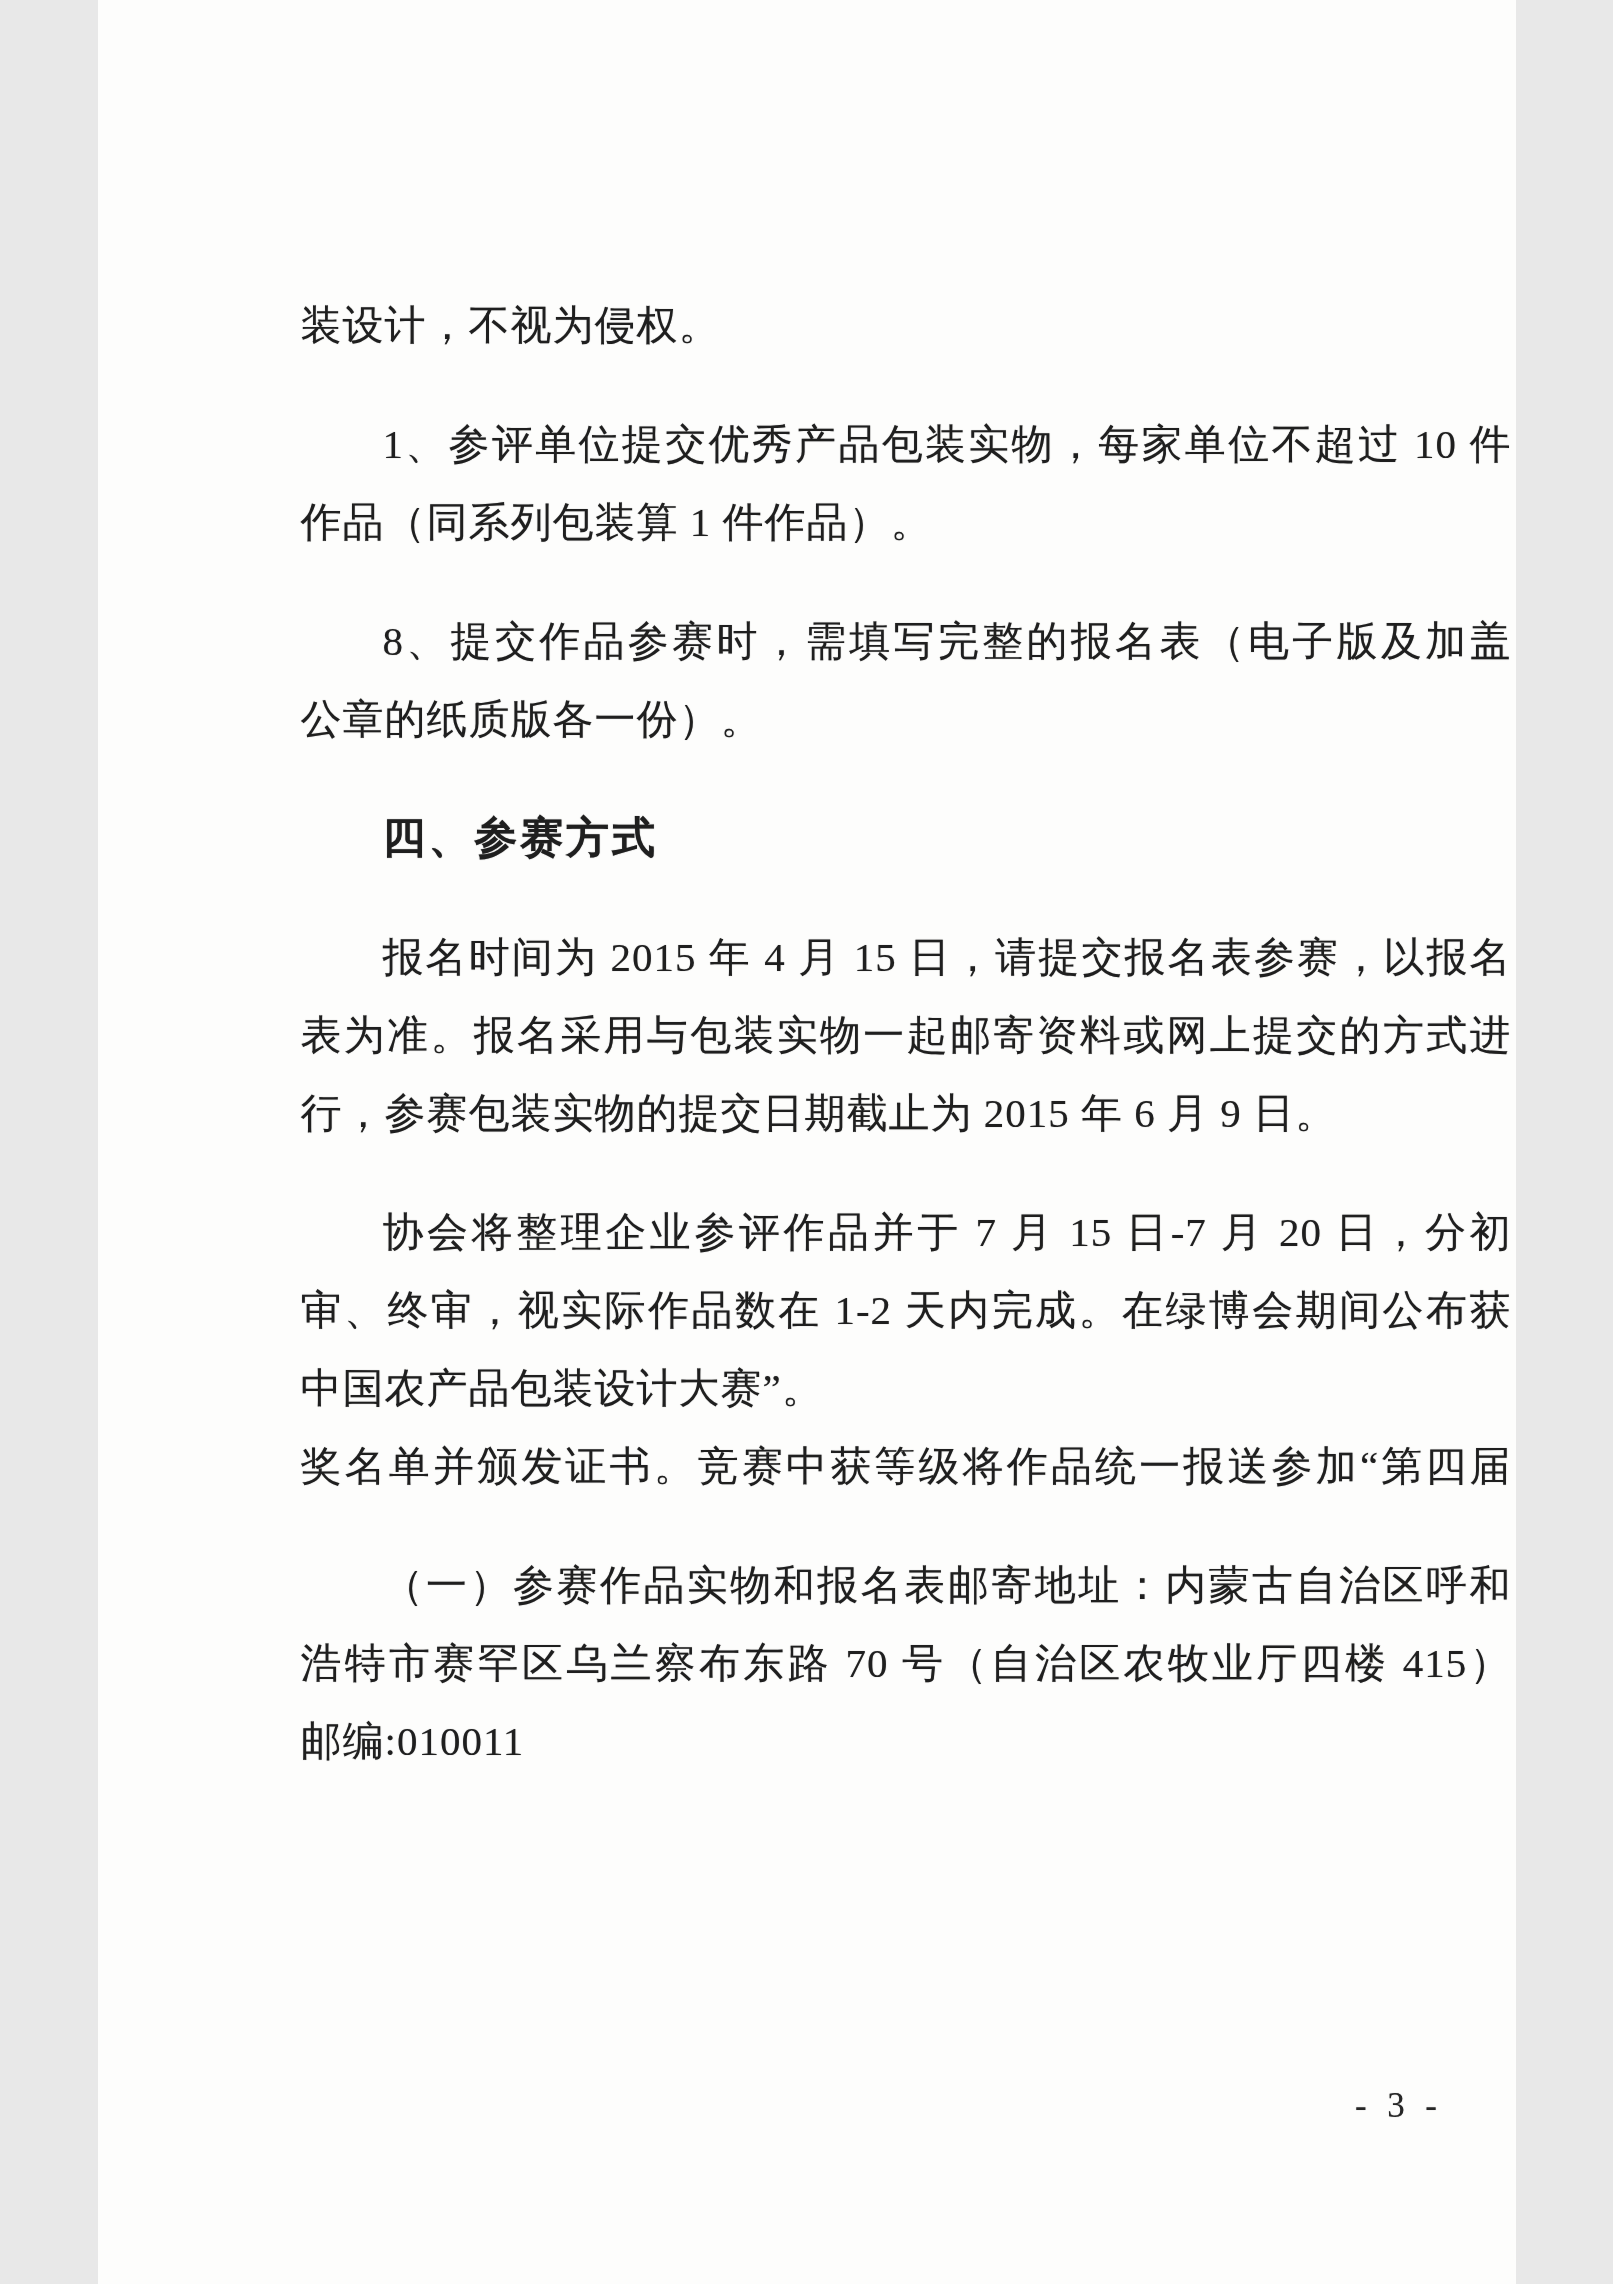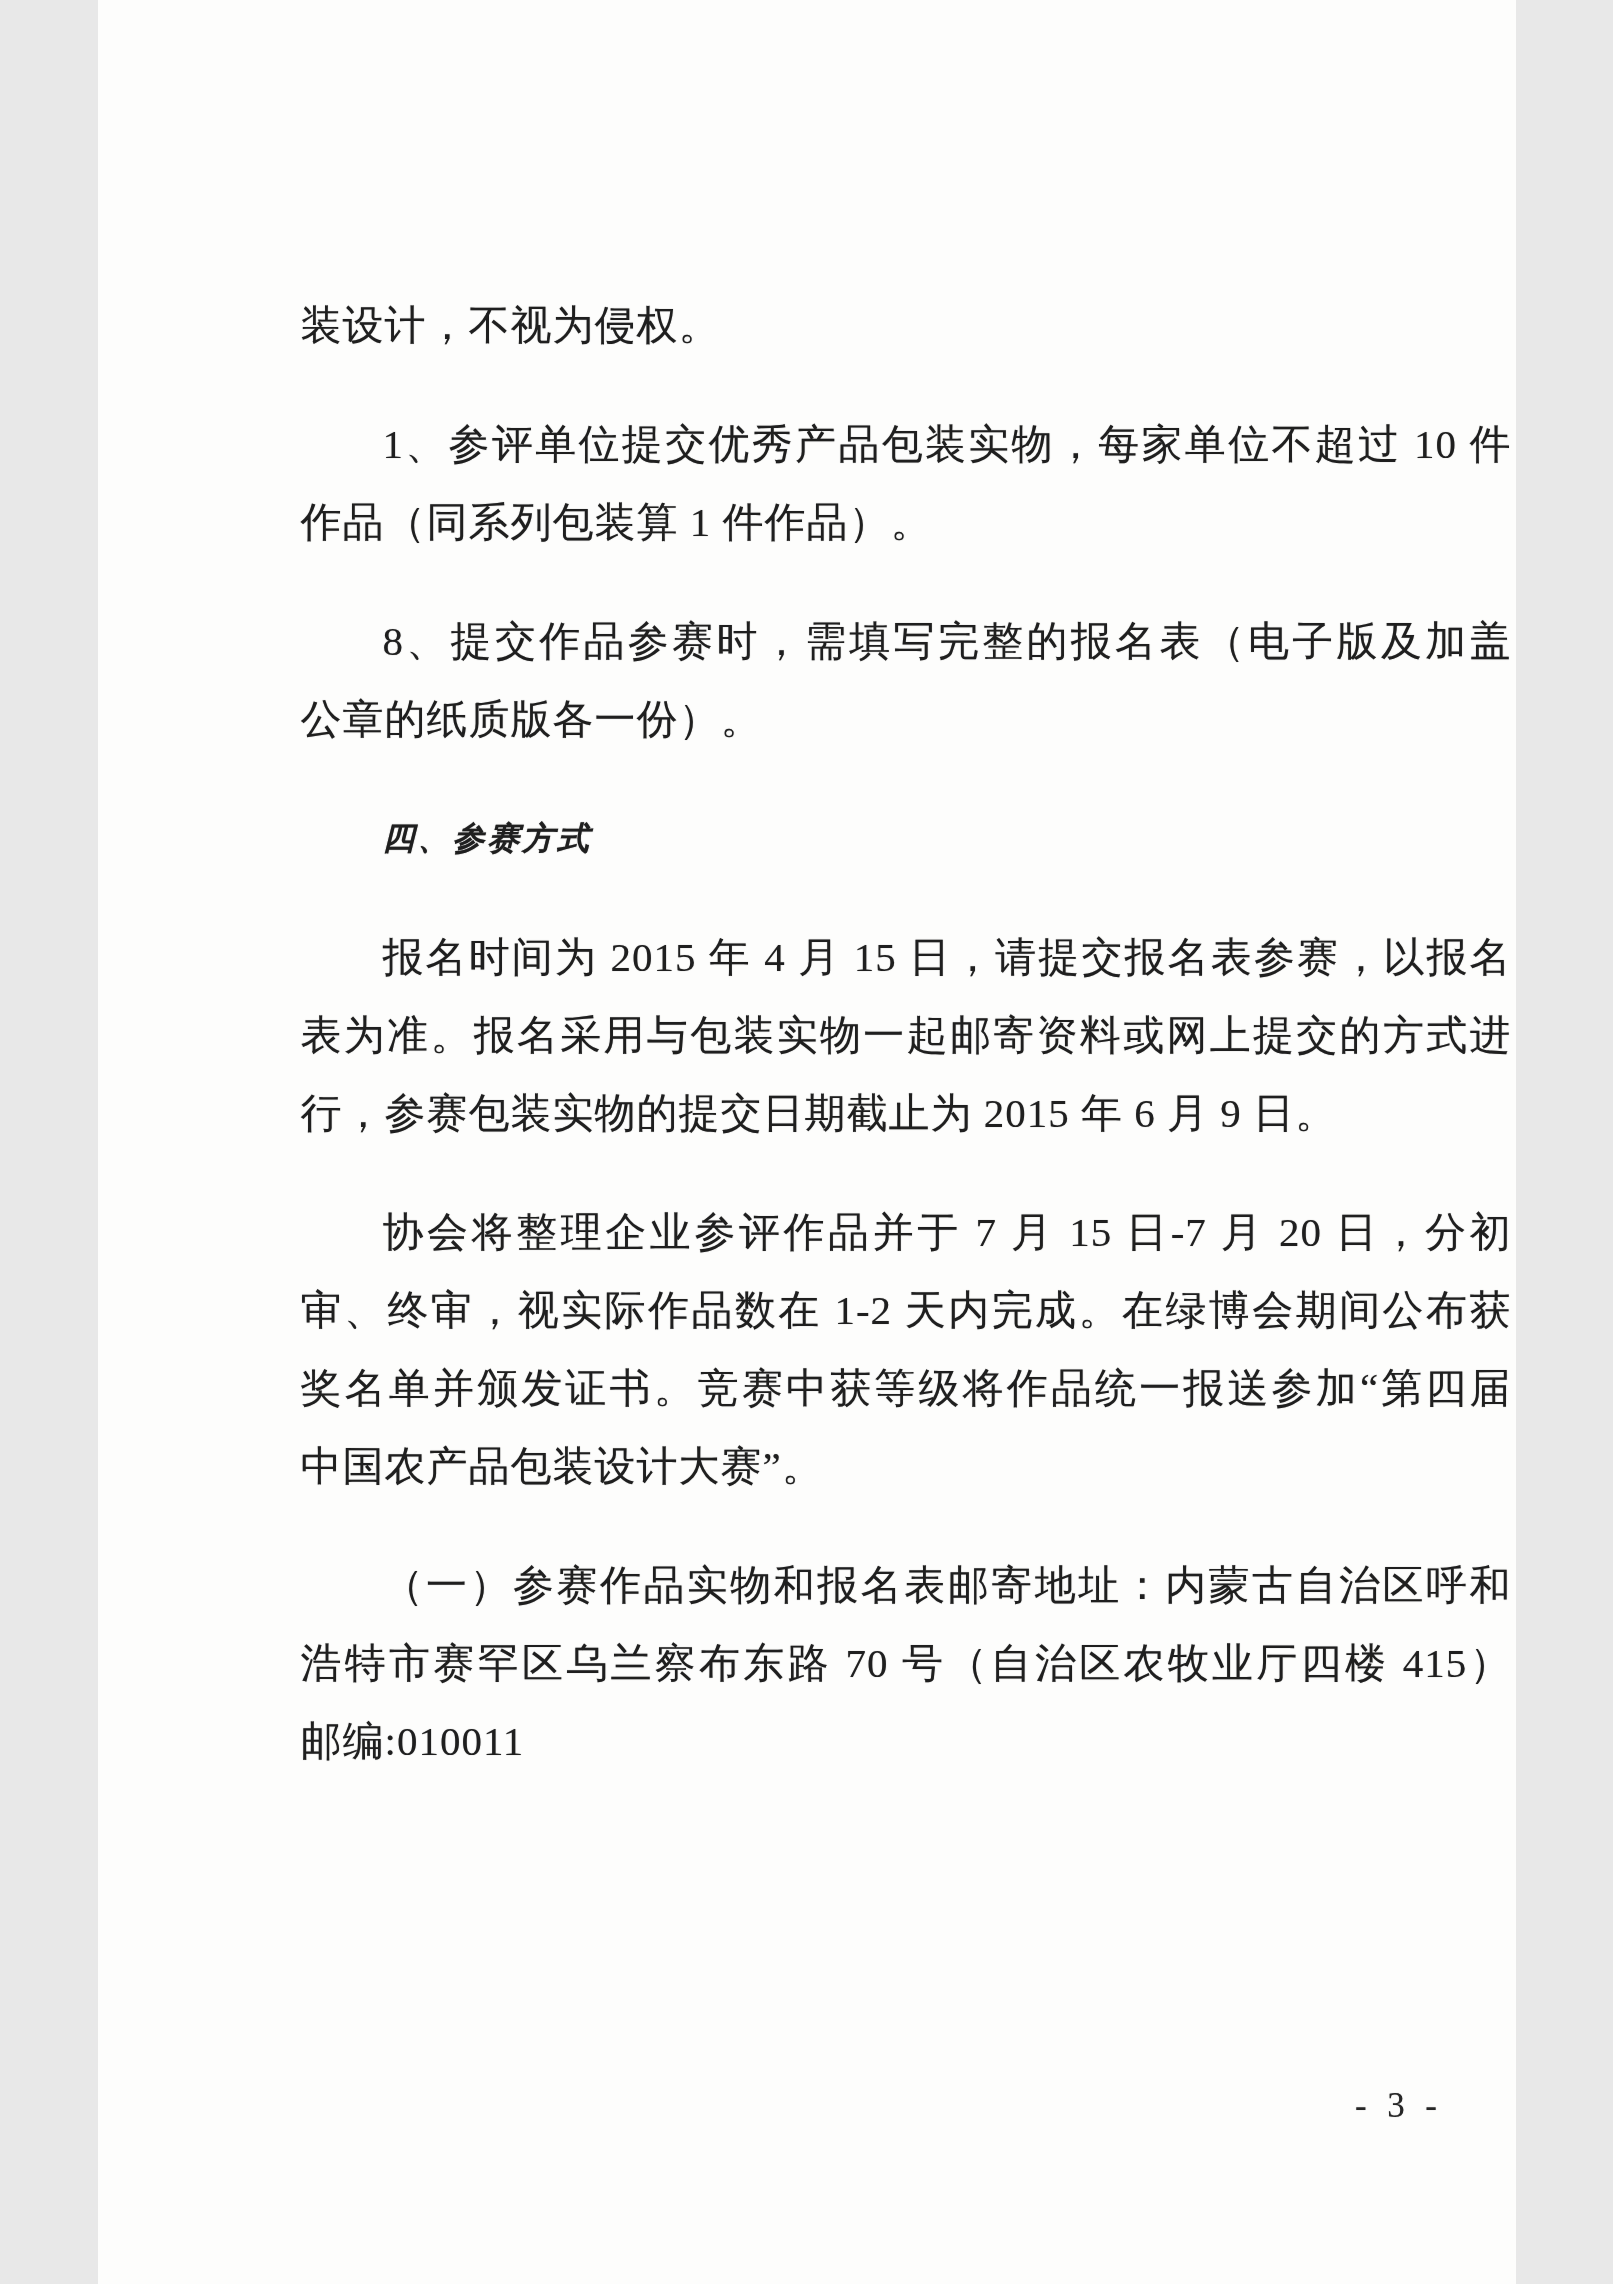--- a/index.html
+++ b/index.html
@@ -43,25 +43,24 @@
     white-space: normal;
     text-align: justify;
     text-align-last: justify;
     max-height: 78px;
     overflow: hidden;
   }
   .heading {
     font-weight: 700;
   }
   .heading .line {
-    font-size: 32px;
+    font-size: 43px;
     font-weight: 700;
     letter-spacing: 2.9px;
     text-shadow: 0 0 1px rgba(20,20,20,0.6);
-    font-style: italic;
   }
   .page-number {
     position: absolute;
     top: 2082px;
     left: 1223px;
     width: 157px;
     height: 47px;
     line-height: 47px;
     font-size: 35px;
     letter-spacing: 5.9px;
@@ -97,22 +96,22 @@
 
     <p class="para">
       <span class="line indent just">报名时间为 2015 年 4 月 15 日，请提交报名表参赛，以报名</span>
       <span class="line just">表为准。报名采用与包装实物一起邮寄资料或网上提交的方式进</span>
       <span class="line">行，参赛包装实物的提交日期截止为 2015 年 6 月 9 日。</span>
     </p>
 
     <p class="para">
       <span class="line indent just">协会将整理企业参评作品并于 7 月 15 日-7 月 20 日，分初</span>
       <span class="line just">审、终审，视实际作品数在 1-2 天内完成。在绿博会期间公布获</span>
+      <span class="line">中国农产品包装设计大赛”。</span>
       <span class="line just">奖名单并颁发证书。竞赛中获等级将作品统一报送参加“第四届</span>
-      <span class="line">中国农产品包装设计大赛”。</span>
     </p>
 
 
     <p class="para">
       <span class="line indent just">（一）参赛作品实物和报名表邮寄地址：内蒙古自治区呼和</span>
       <span class="line just">浩特市赛罕区乌兰察布东路 70 号（自治区农牧业厅四楼 415）</span>
       <span class="line">邮编:010011</span>
     </p>
 
   </main>

